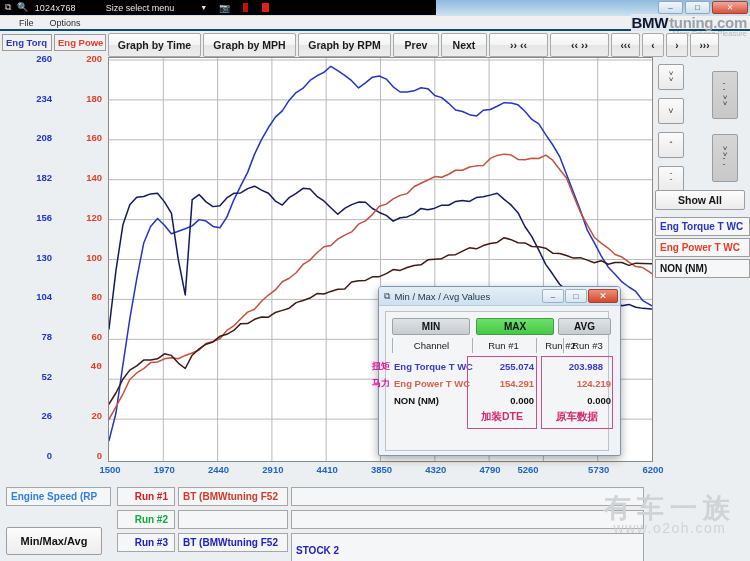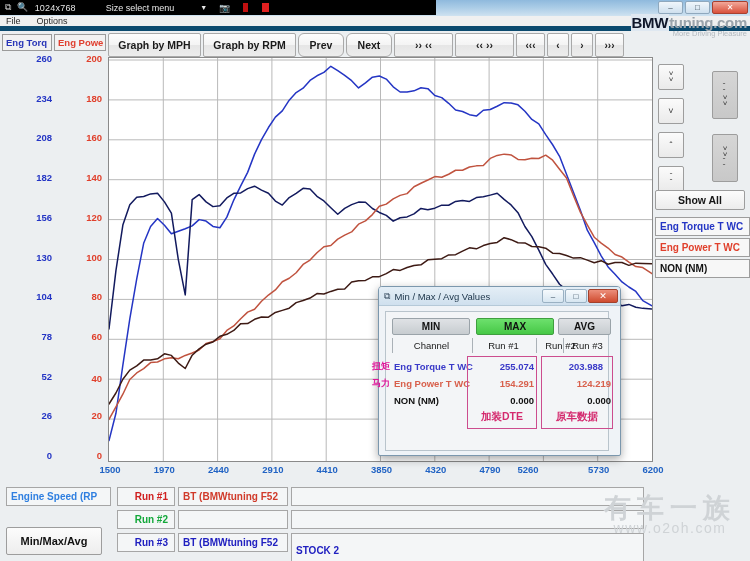--- a/index.html
+++ b/index.html
@@ -57,23 +57,23 @@
     width: 36px;
     background: linear-gradient(to bottom,#f2a89a,#d9503a);
     border-color: #a7402f; color: #fff;
   }
 
   
   .menubar {
     position: absolute; left: 0; top: 16px;
     width: 750px; height: 15px;
     background: #f0f0f0;
-    border-bottom: 5px solid #0c4a6e;
+    border-bottom: 2px solid #0c4a6e;
     display: flex; align-items: center;
-    padding-left: 6px; gap: 16px;
+    padding-left: 19px; gap: 16px;
     z-index: 20;
   }
   .menubar span { font-size: 9px; color: #2a2a2a; }
 
   
   .brand {
     position: absolute; right: 3px; top: 15px;
     z-index: 21; text-align: right;
     pointer-events: none;
   }
@@ -89,21 +89,21 @@
   }
   .tbtn {
     background: linear-gradient(to bottom,#fdfdfd 0%,#f4f4f4 48%,#e6e6e6 52%,#ededed 100%);
     border: 1px solid #a9a9a9;
     border-radius: 2px;
     font-size: 10.5px; font-weight: bold; color: #1a1a1a;
     display: flex; align-items: center; justify-content: center;
     padding: 0 8px; height: 24px; white-space: nowrap;
   }
   .tbtn.w1 { width: 93px; }
-  .tbtn.w2 { width: 46px; border-radius: 6px; }
+  .tbtn.w2 { width: 46px; }
   .tbtn.w3 { width: 59px; }
   .tbtn.sm { width: 29px; font-size: 10px; padding: 0; }
   .tbtn.tiny { width: 22px; font-size: 10px; padding: 0; }
 
   
   .axhdr {
     position: absolute; top: 34px; height: 17px;
     border: 1px solid #9b9b9b; background: #f2f2f2;
     font-size: 9.5px; font-weight: bold;
     display: flex; align-items: center; padding-left: 3px;
@@ -342,20 +342,21 @@
     <div class="l1">
       <span class="bm">BMW</span><span class="tn">tuning.com</span>
     </div>
     <div class="l2">More Driving Pleasure</div>
   </div>
 
   <div class="axhdr" id="ax-torque">Eng Torq</div>
   <div class="axhdr" id="ax-power">Eng Powe</div>
 
   <div class="toolbar">
+    <div class="tbtn w1">Graph by Time</div>
     <div class="tbtn w1">Graph by MPH</div>
     <div class="tbtn w1">Graph by RPM</div>
     <div class="tbtn w2">Prev</div>
     <div class="tbtn w2">Next</div>
     <div class="tbtn w3">›› ‹‹</div>
     <div class="tbtn w3">‹‹ ››</div>
     <div class="tbtn sm">‹‹‹</div>
     <div class="tbtn tiny">‹</div>
     <div class="tbtn tiny">›</div>
     <div class="tbtn sm">›››</div>
@@ -376,21 +377,21 @@
     </div>
   <div class="yticks" id="yt-power">
       <div class="t" style="top: -4px;">200</div>
       <div class="t" style="top: 35.7px;">180</div>
       <div class="t" style="top: 75.4px;">160</div>
       <div class="t" style="top: 115.1px;">140</div>
       <div class="t" style="top: 154.8px;">120</div>
       <div class="t" style="top: 194.5px;">100</div>
       <div class="t" style="top: 234.2px;">80</div>
       <div class="t" style="top: 273.9px;">60</div>
-      <div class="t" style="top: 316px;">40</div>
+      <div class="t" style="top: 304px; font-family: Liberation Mono, monospace;">40</div>
       <div class="t" style="top: 353.3px;">20</div>
       <div class="t" style="top: 393px;">0</div>
     </div>
 
   <div class="plot-wrap">
     <svg id="plot" width="543" height="403" viewBox="0 0 543 403">
         <rect x="0" y="0" width="543" height="403" fill="#ffffff"></rect>
         <line x1="54.300000000000004" y1="0" x2="54.300000000000004" y2="403" stroke="#b9b9b9" stroke-width="1"></line>
         <line x1="108.60000000000001" y1="0" x2="108.60000000000001" y2="403" stroke="#b9b9b9" stroke-width="1"></line>
         <line x1="162.9" y1="0" x2="162.9" y2="403" stroke="#b9b9b9" stroke-width="1"></line>

